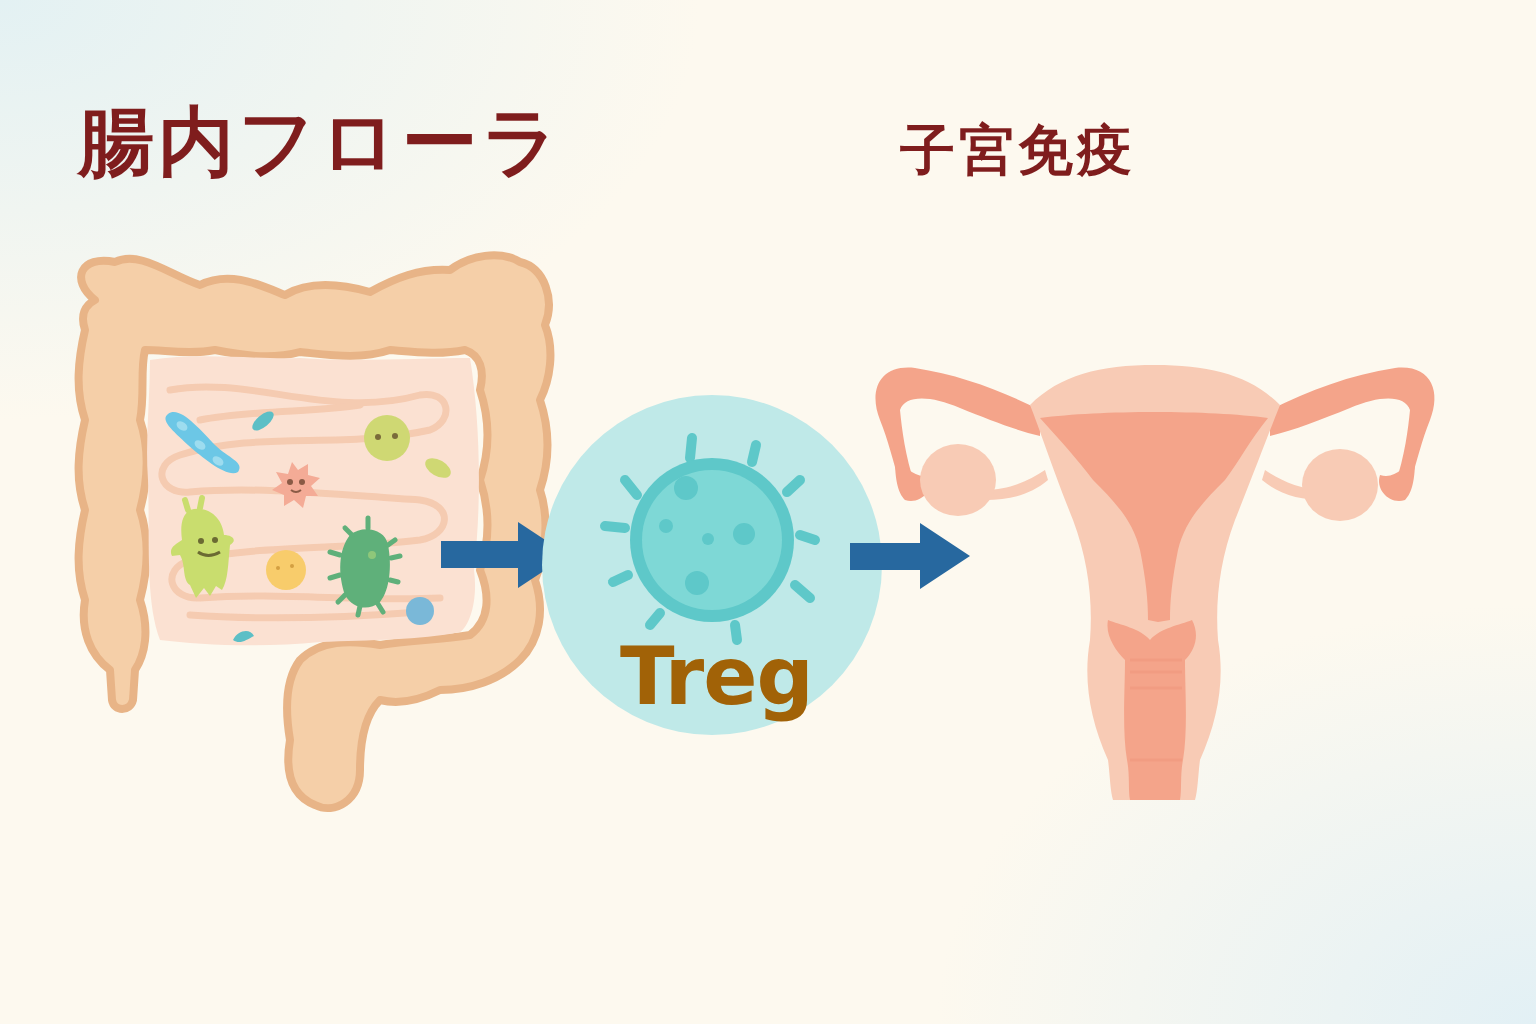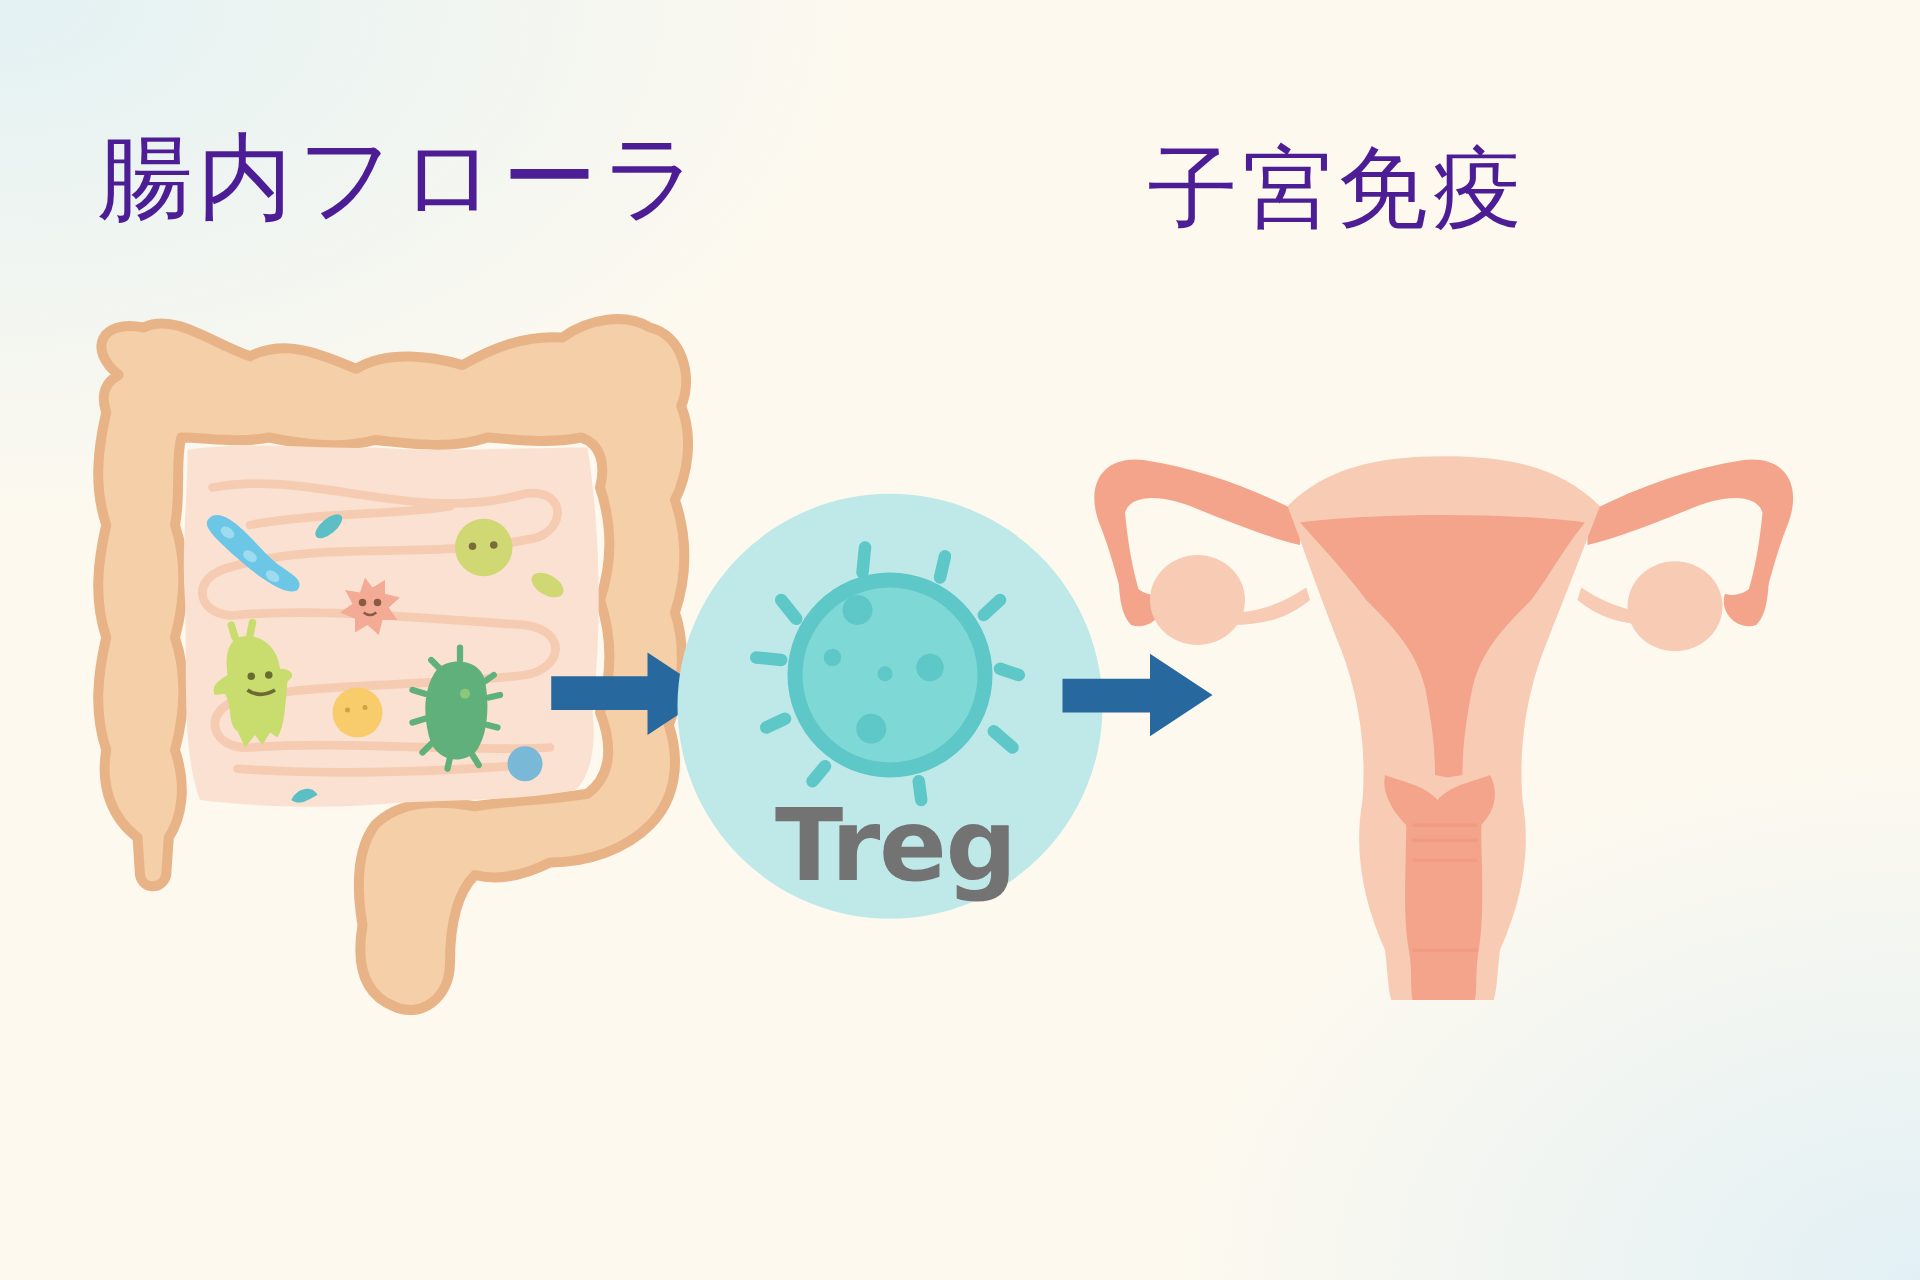--- a/index.html
+++ b/index.html
@@ -2,26 +2,26 @@
 <html><head>
 <meta charset="utf-8">
 <style>
   html,body{margin:0;padding:0;}
   body{width:1536px;height:1024px;overflow:hidden;position:relative;
     background:
       radial-gradient(ellipse 700px 420px at 0% 0%, #e3f1f3 0%, rgba(227,241,243,0) 100%),
       radial-gradient(ellipse 600px 420px at 100% 100%, #e2f0f5 0%, rgba(226,240,245,0) 100%),
       #fdf9ef;
     font-family:"DejaVu Sans",sans-serif;}
-  .title{position:absolute;color:#4c1d95;font-weight:normal;letter-spacing:4px;white-space:nowrap;}
+  .title{position:absolute;color:#7f1d1d;font-weight:bold;letter-spacing:4px;white-space:nowrap;}
   #title-left{left:78px;top:92px;font-size:76px;line-height:100px;}
-  #title-right{left:900px;top:100px;font-size:72px;line-height:100px;text-align:center;width:340px;}
+  #title-right{left:900px;top:100px;font-size:55px;line-height:100px;width:340px;}
   svg{position:absolute;left:0;top:0;}
   .treg-label{position:absolute;left:620px;top:630px;width:190px;text-align:center;
-    font-size:80px;font-weight:bold;color:#737373;font-family:"DejaVu Sans",sans-serif;letter-spacing:-1px;}
+    font-size:80px;font-weight:bold;color:#a16207;font-family:"DejaVu Sans",sans-serif;letter-spacing:-1px;}
 </style>
 </head>
 <body>
 
 <div id="title-left" class="title">腸内フローラ</div>
 <div id="title-right" class="title">
   <div>子宮免疫</div>
 </div>
 
 <svg width="1536" height="1024" viewBox="0 0 1536 1024">

